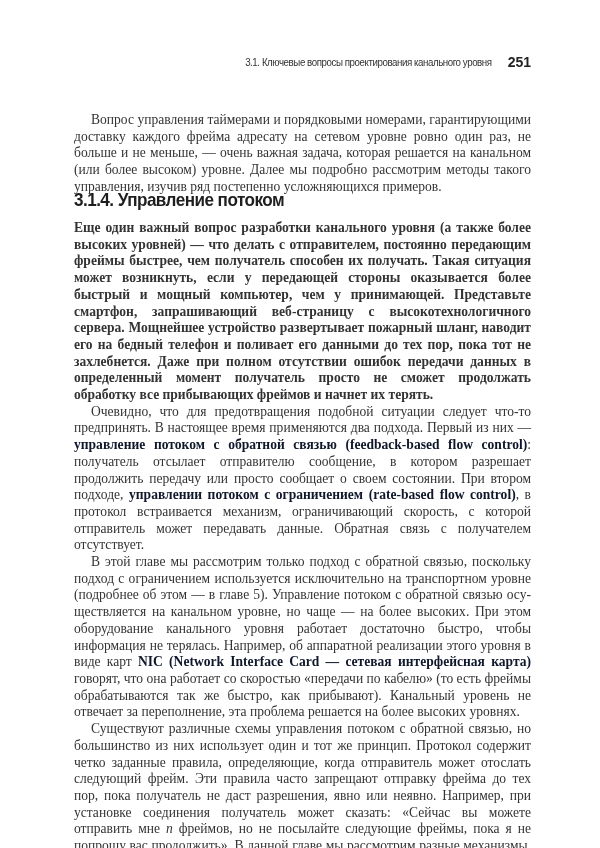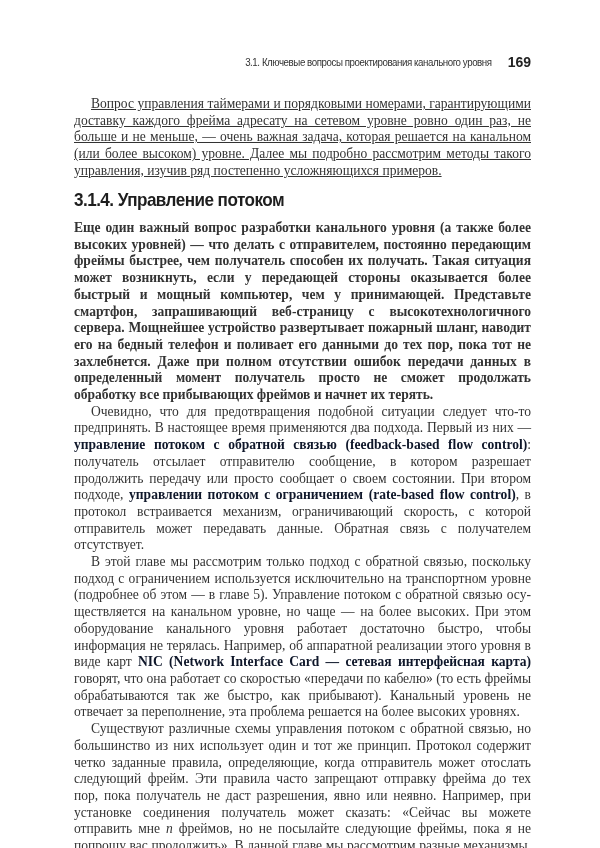--- a/index.html
+++ b/index.html
@@ -23,24 +23,24 @@
     position: absolute; left: 74px; top: 189px; margin: 0;
     font-family: "Liberation Sans", sans-serif; font-size: 19px; font-weight: bold;
     color: #1e1e1e; letter-spacing: -0.6px; transform: scaleX(0.9); transform-origin: left;
   }
 </style>
 </head>
 <body>
 
 <div class="running-head">
   <span class="rh-title">3.1. Ключевые вопросы проектирования канального уровня</span>
-  <span class="rh-page">169</span>
+  <span class="rh-page">251</span>
 </div>
 
-<div class="body-text" style="top:96px;text-decoration:underline;">
+<div class="body-text" style="top:112px;">
   <p>Вопрос управления таймерами и порядковыми номерами, гарантирующими доставку каждого фрейма адресату на сетевом уровне ровно один раз, не больше и не меньше, — очень важная задача, которая решается на канальном (или более высоком) уровне. Далее мы подробно рассмотрим методы такого управления, изучив ряд постепенно усложняющихся примеров.</p>
 </div>
 
 <h2 class="section-heading">3.1.4. Управление потоком</h2>
 
 <div class="body-text" style="top:220px;">
   <p class="noindent">Еще один важный вопрос разработки канального уровня (а также более высоких уровней) — что делать с отправителем, постоянно передающим фреймы быстрее, чем получатель способен их получать. Такая ситуация может возникнуть, если у передающей стороны оказывается более быстрый и мощный компьютер, чем у принимающей. Представьте смартфон, запрашивающий веб-страницу с вы­сокотехнологичного сервера. Мощнейшее устройство развертывает пожарный шланг, наводит его на бедный телефон и поливает его данными до тех пор, пока тот не захлебнется. Даже при полном отсутствии ошибок передачи данных в определенный момент получатель просто не сможет продолжать обработку все прибывающих фреймов и начнет их терять.</p>
   <p><span>Очевидно, что для предотвращения подобной ситуации следует что-то пред­принять. В настоящее время применяются два подхода. Первый из них — </span><b>управ­ление потоком с обратной связью (feedback-based flow control)</b><span>: получатель отсылает отправителю сообщение, в котором разрешает продолжить передачу или просто сообщает о своем состоянии. При втором подходе, </span><b>управлении потоком с ограничением (rate-based flow control)</b><span>, в протокол встраивается механизм, ограничивающий скорость, с которой отправитель может передавать данные. Обратная связь с получателем отсутствует.</span></p>
   <p><span>В этой главе мы рассмотрим только подход с обратной связью, поскольку подход с ограничением используется исключительно на транспортном уровне (подробнее об этом — в главе 5). Управление потоком с обратной связью осу­ществляется на канальном уровне, но чаще — на более высоких. При этом обо­рудование канального уровня работает достаточно быстро, чтобы информация не терялась. Например, об аппаратной реализации этого уровня в виде карт </span><b>NIC (Network Interface Card — сетевая интерфейсная карта)</b><span> говорят, что она работает со скоростью «передачи по кабелю» (то есть фреймы обрабатываются так же быстро, как прибывают). Канальный уровень не отвечает за переполнение, эта проблема решается на более высоких уровнях.</span></p>
   <p><span>Существуют различные схемы управления потоком с обратной связью, но большинство из них использует один и тот же принцип. Протокол содержит четко заданные правила, определяющие, когда отправитель может отослать следующий фрейм. Эти правила часто запрещают отправку фрейма до тех пор, пока получатель не даст разрешения, явно или неявно. Например, при уста­новке соединения получатель может сказать: «Сейчас вы можете отправить мне </span><i>n</i><span> фреймов, но не посылайте следующие фреймы, пока я не попрошу вас продолжить». В данной главе мы рассмотрим разные механизмы, основанные на этом принципе.</span></p>

